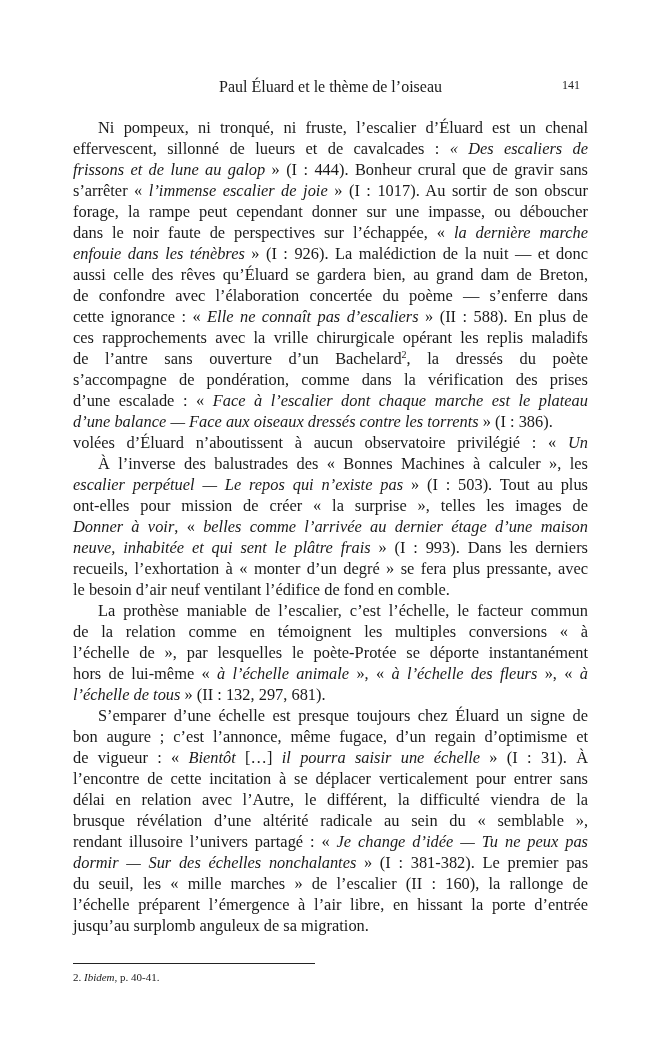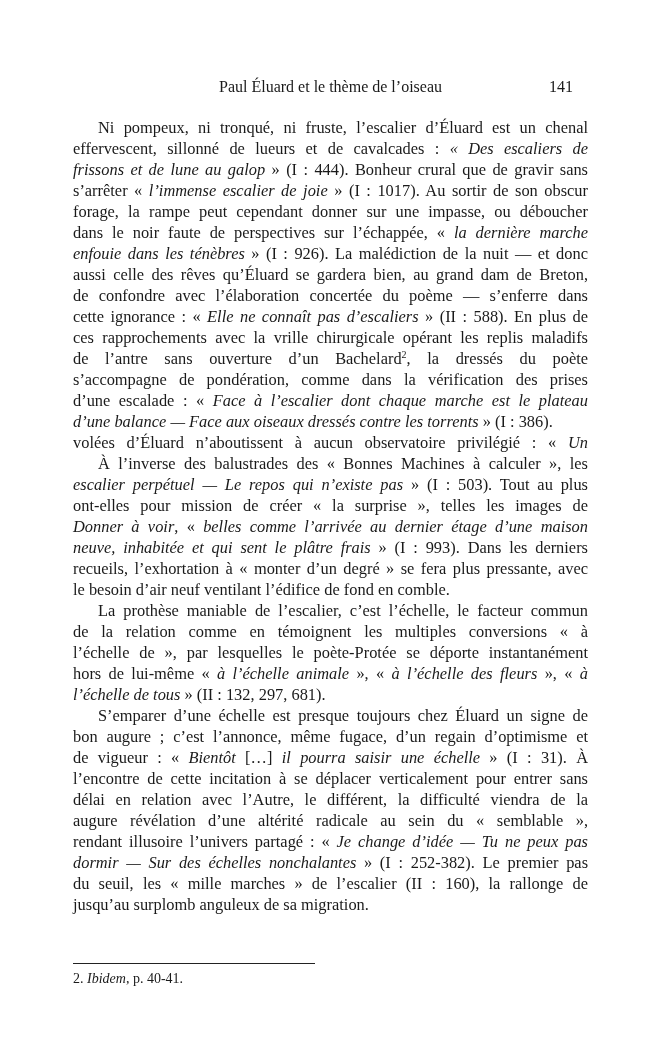--- a/index.html
+++ b/index.html
@@ -2,32 +2,32 @@
 <html><head>
 <meta charset="utf-8">
 <style>
   html, body { margin: 0; padding: 0; background: #ffffff; }
   body { width: 650px; height: 1063px; position: relative; overflow: hidden;
          font-family: "Liberation Serif", "DejaVu Serif", serif; color: #1a1a1a; }
   .page { position: absolute; left: 0; top: 0; width: 650px; height: 1056px; }
   .header { position: absolute; top: 78px; left: 73px; width: 515px; height: 22px; }
   .running-title { position: absolute; left: 0; width: 515px; text-align: center;
                    font-size: 16px; letter-spacing: 0; }
-  .page-number { position: absolute; right: 15px; font-size: 16px; }
+  .page-number { position: absolute; right: 8px; font-size: 12px; }
   .body { position: absolute; top: 117px; left: 73px; width: 515px; }
   .line { display: block; height: 21px; line-height: 21px; font-size: 16.4px;
           text-align: justify; text-align-last: justify; white-space: nowrap; }
   .line.last { text-align-last: left; }
   .line.indent { padding-left: 25px; }
   .line span { white-space: pre; }
   .it { font-style: italic; }
   sup { font-size: 10px; line-height: 0; vertical-align: 6px; }
   .fn-rule { position: absolute; top: 963px; left: 73px; width: 242px; height: 0;
              border-top: 1px solid #222; }
-  .footnote { position: absolute; top: 971px; left: 73px; font-size: 14px; font-family: Liberation Serif, serif; }
+  .footnote { position: absolute; top: 971px; left: 73px; font-size: 11px; font-family: Liberation Serif, serif; }
 </style>
 </head>
 <body>
 
 <div class="page">
   <div class="header">
     <span class="running-title">Paul Éluard et le thème de l’oiseau</span>
     <span class="page-number">141</span>
   </div>
 
@@ -65,23 +65,24 @@
         <div class="line"><span>l’échelle de », par lesquelles le poète-Protée se déporte instantanément</span></div>
         <div class="line"><span>hors de lui-même « </span><span class="it">à l’échelle animale</span><span> », « </span><span class="it">à l’échelle des fleurs</span><span> », « </span><span class="it">à</span></div>
         <div class="line last"><span class="it">l’échelle de tous</span><span> » (II : 132, 297, 681).</span></div>
       </div>
       <div>
         <div class="line indent"><span>S’emparer d’une échelle est presque toujours chez Éluard un signe de</span></div>
         <div class="line"><span>bon augure ; c’est l’annonce, même fugace, d’un regain d’optimisme et</span></div>
         <div class="line"><span>de vigueur : « </span><span class="it">Bientôt</span><span> […] </span><span class="it">il pourra saisir une échelle</span><span> » (I : 31). À</span></div>
         <div class="line"><span>l’encontre de cette incitation à se déplacer verticalement pour entrer sans</span></div>
         <div class="line"><span>délai en relation avec l’Autre, le différent, la difficulté viendra de la</span></div>
-        <div class="line"><span>augure révélation d’une altérité radicale au sein du « semblable »,</span></div>
+        <div class="line"><span>brusque révélation d’une altérité radicale au sein du « semblable »,</span></div>
         <div class="line"><span>rendant illusoire l’univers partagé : « </span><span class="it">Je change d’idée — Tu ne peux pas</span></div>
-        <div class="line"><span class="it">dormir — Sur des échelles nonchalantes</span><span> » (I : 252-382). Le premier pas</span></div>
+        <div class="line"><span class="it">dormir — Sur des échelles nonchalantes</span><span> » (I : 381-382). Le premier pas</span></div>
         <div class="line"><span>du seuil, les « mille marches » de l’escalier (II : 160), la rallonge de</span></div>
+        <div class="line"><span>l’échelle préparent l’émergence à l’air libre, en hissant la porte d’entrée</span></div>
         <div class="line last"><span>jusqu’au surplomb anguleux de sa migration.</span></div>
       </div>
     </div>
 
   <div class="fn-rule"></div>
   <div class="footnote"><span>2.</span> <span class="it">Ibidem</span><span>, p. 40-41.</span></div>
 </div>
 
 </body></html>

